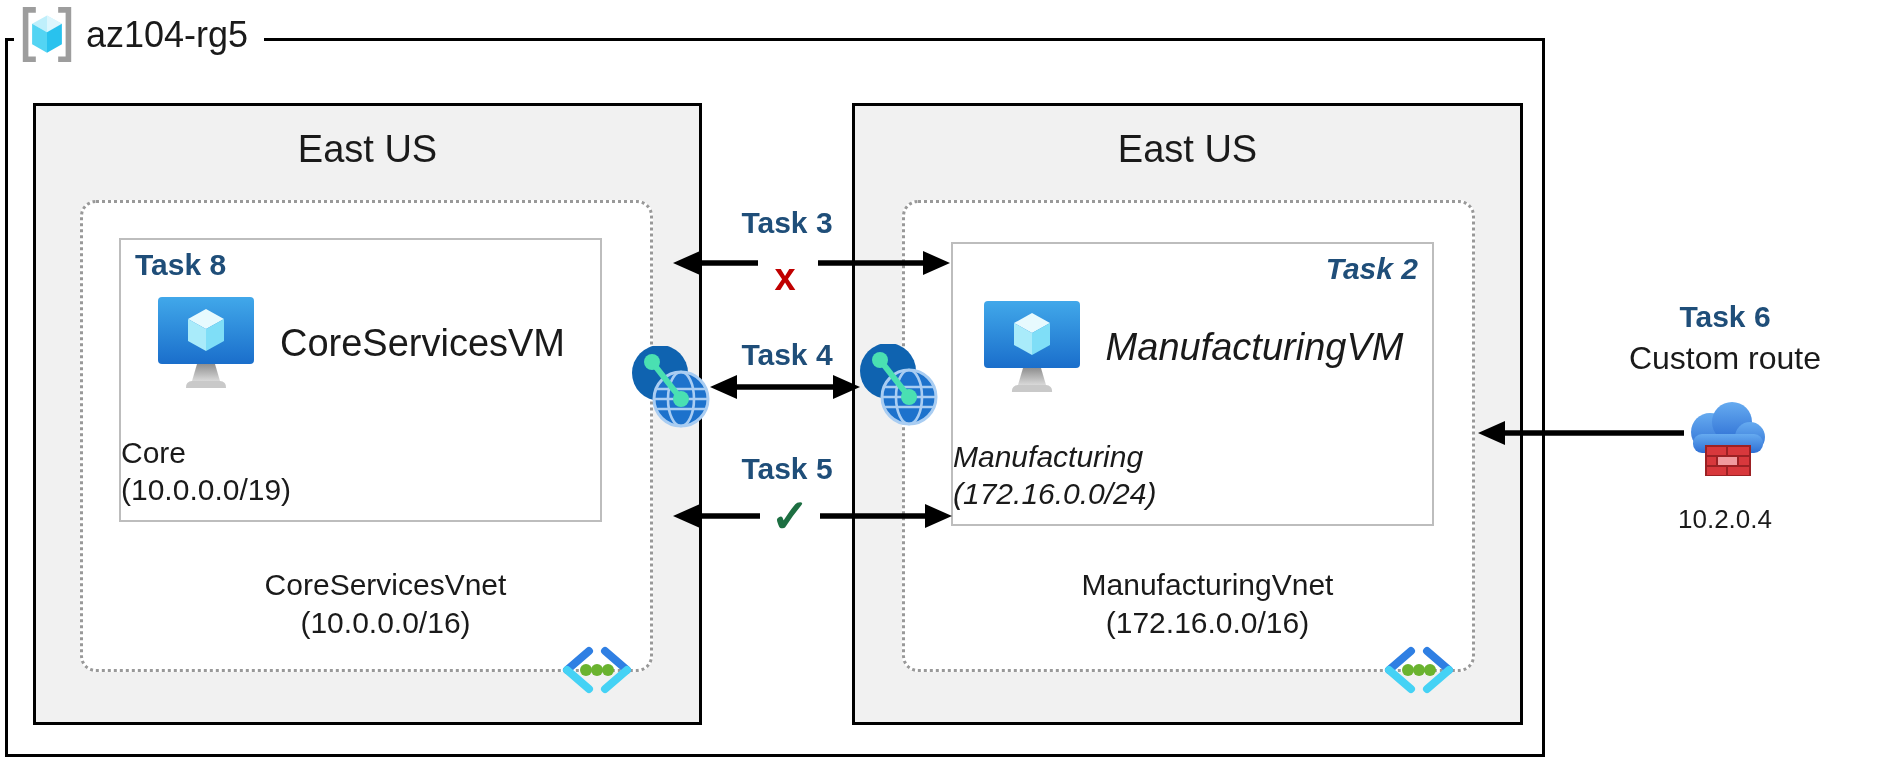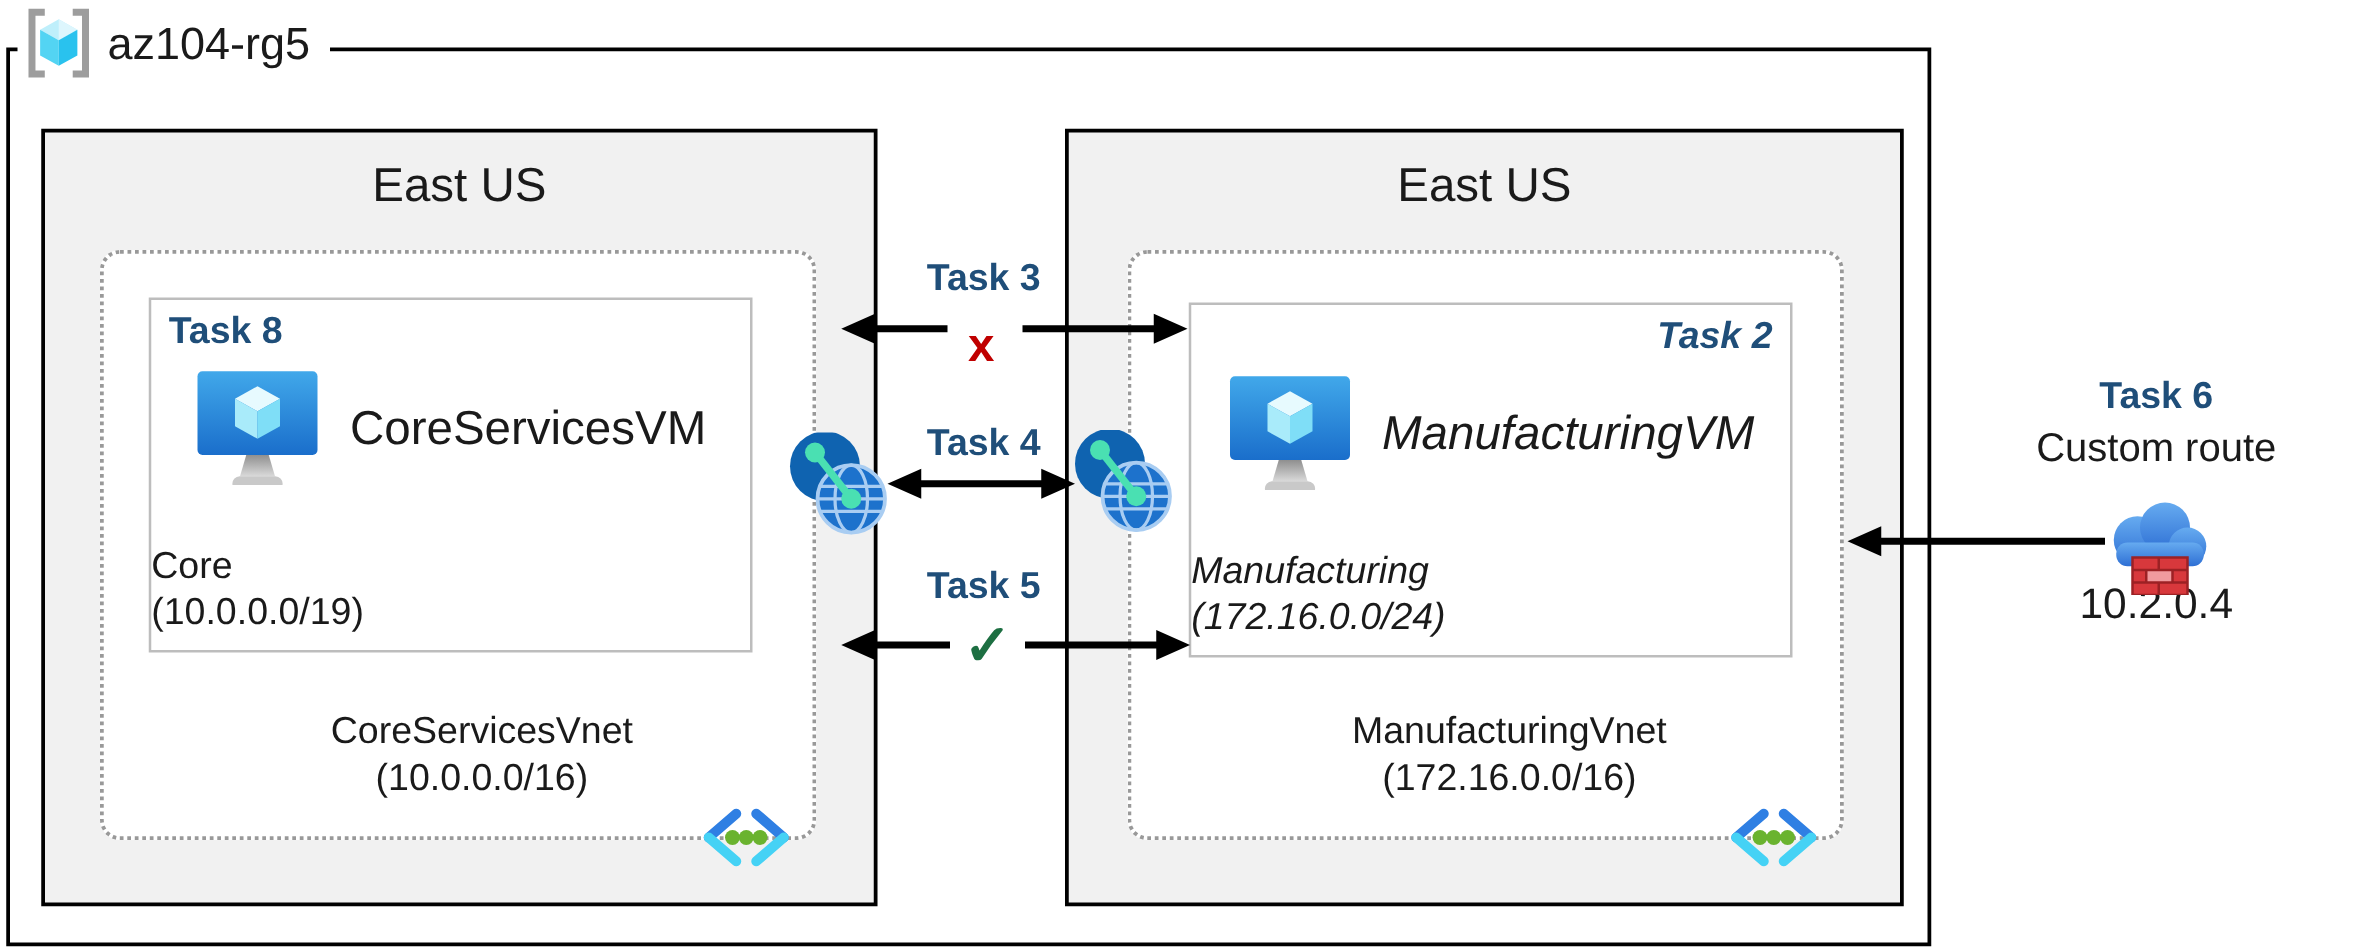--- a/index.html
+++ b/index.html
@@ -57,21 +57,21 @@
             font-weight:600;color:#1d6f42;z-index:5;}
 
   
   .peer-left{left:630px;top:346px;z-index:5;}
   .peer-right{left:858px;top:344px;z-index:5;}
 
   
   .t6-label{left:1625px;top:300px;width:200px;text-align:center;font-size:30px;font-weight:bold;color:#1f4e79;}
   .t6-name{left:1595px;top:340px;width:260px;text-align:center;font-size:32px;}
   .t6-cloud{left:1680px;top:390px;z-index:5;}
-  .t6-ip{left:1625px;top:464px;width:200px;text-align:center;font-size:34px;}
+  .t6-ip{left:1625px;top:504px;width:200px;text-align:center;font-size:26px;}
 
   #arrow-layer{left:0;top:0;z-index:4;pointer-events:none;}
 </style>
 </head>
 <body>
 
 <div id="page">
 
   <div class="abs rg-box"></div>
   <div class="abs rg-title">

